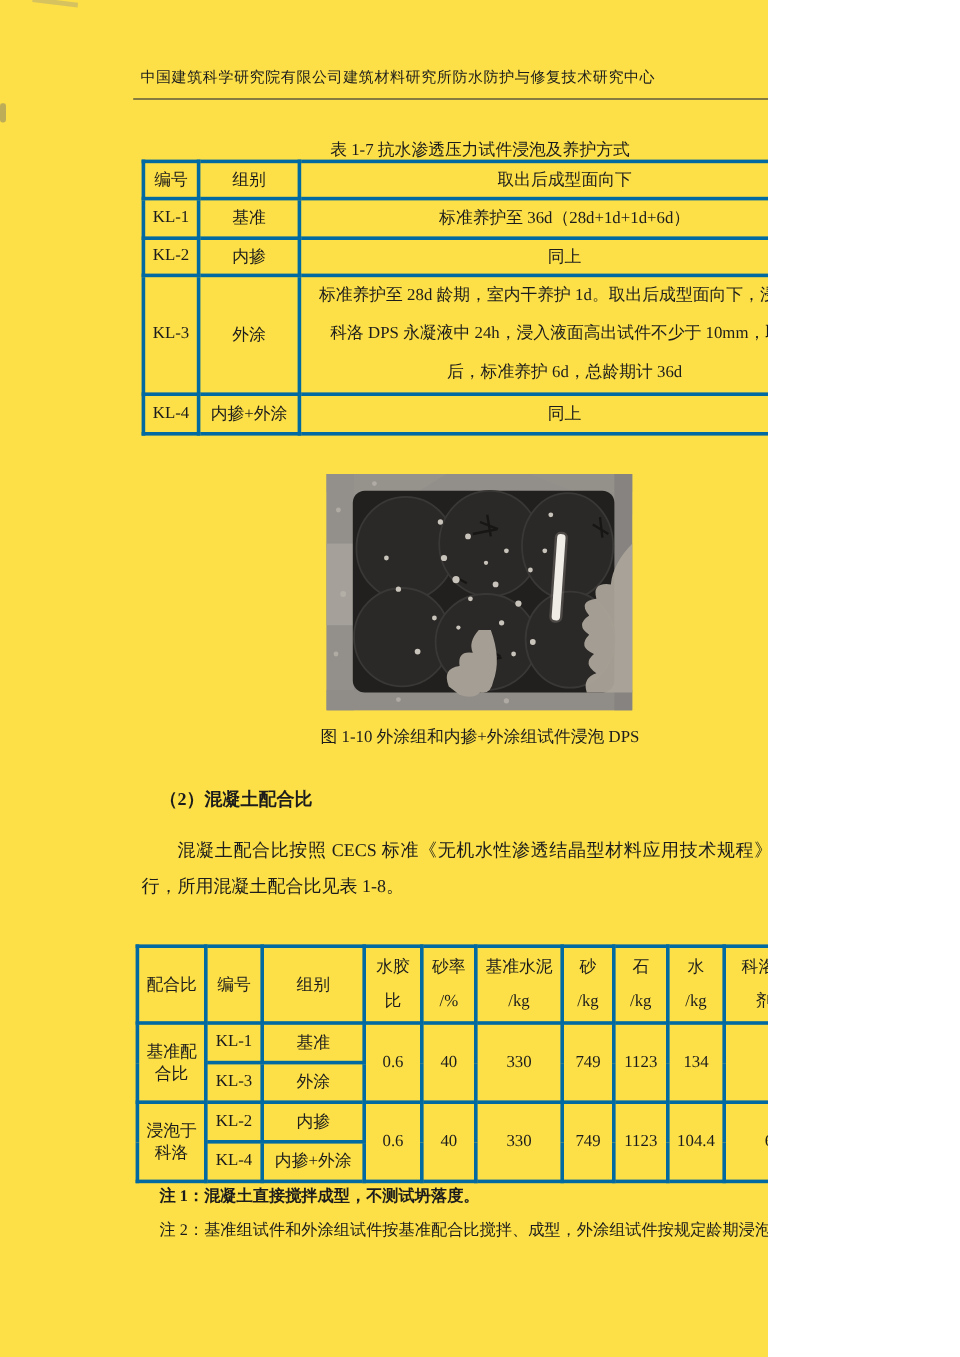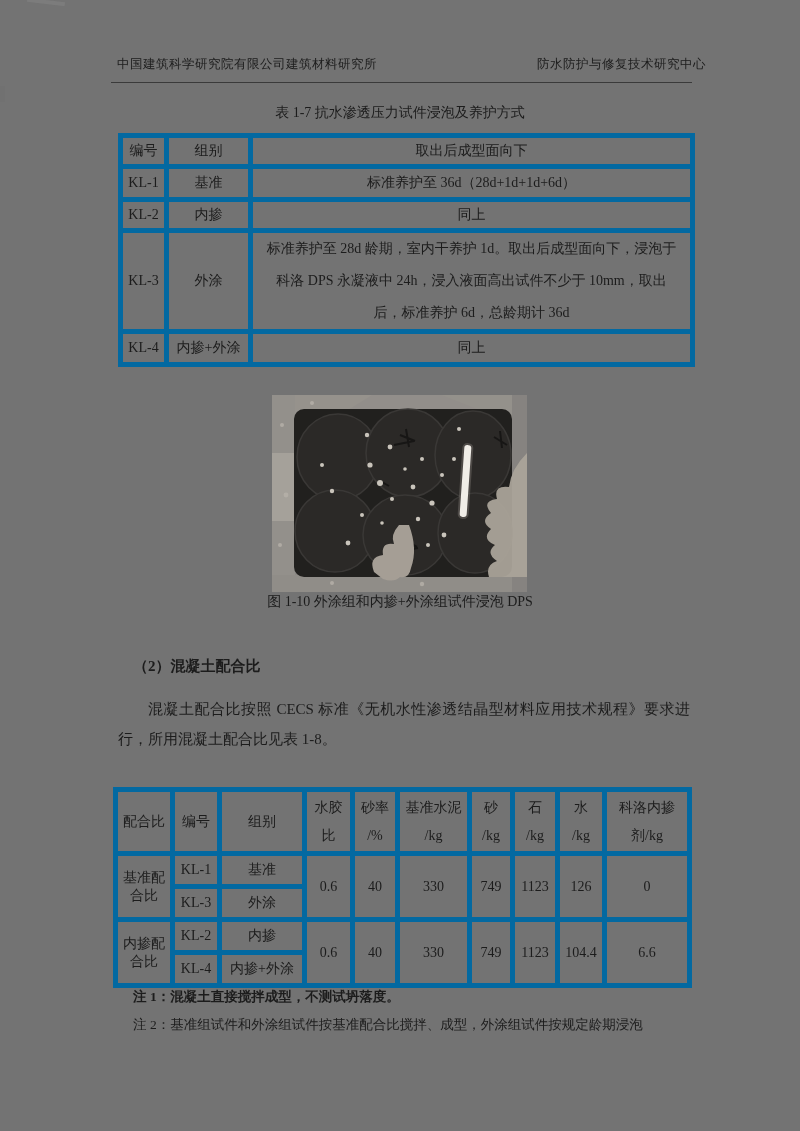--- a/index.html
+++ b/index.html
@@ -1,40 +1,40 @@
 <!DOCTYPE html>
 <html><head>
 <meta charset="utf-8">
 <style>
   html,body{margin:0;padding:0;}
   #page{
     position:relative;
-    width:800px;height:1131px;
-    background:#737373;
+    width:640px;height:1131px;
+    background:#fde047;
     font-family:"Liberation Serif","DejaVu Serif",serif;
     color:#1c1c1c;
     overflow:hidden;
   }
   .abs{position:absolute;}
   
   .hdr{top:56px;font-size:12.5px;letter-spacing:.5px;white-space:nowrap;}
   .hdr-left{left:117px;}
   .hdr-right{right:94px;}
   .hdr-rule{left:111px;top:82px;width:581px;height:1px;background:#3a3a3a;}
   
   .smudge1{left:0;top:86px;width:5px;height:16px;background:#6f6f6f;opacity:.45;border-radius:2px;}
   .smudge2{left:27px;top:0;width:38px;height:4px;background:#8c8c8c;opacity:.35;transform:rotate(7deg);}
   
-  .center-line{left:0;width:800px;text-align:center;}
+  .center-line{left:0;width:800px;text-align:center;margin-top:12px;}
   .t1-title{top:104px;font-size:14px;}
   .t2-title{top:763px;font-size:14px;}
   .fig-caption{top:593px;font-size:14px;}
   
   table{border-collapse:collapse;table-layout:fixed;}
-  td{border:5px solid #0369a1;text-align:center;vertical-align:middle;
+  td{border:3px solid #0369a1;text-align:center;vertical-align:middle;
      font-size:14px;padding:0 4px;overflow:hidden;}
   .t1{left:118px;top:133px;width:572px;}
   .t2{left:113px;top:787px;width:574px;}
   tr.h31{height:31px;} tr.h33{height:33px;} tr.h97{height:97px;} tr.h64{height:64px;}
   .pre{white-space:pre-line;line-height:1.95;margin-left:10px;}
   .longcell{line-height:32px;padding:0 12px;}
   
   .sec-heading{left:133px;top:657px;font-size:15px;font-weight:bold;}
   .para{left:118px;top:694px;width:572px;font-size:15px;line-height:30px;
         text-align:justify;text-indent:30px;}
@@ -198,29 +198,29 @@
     </tr>
     <tr class="h33">
       <td rowspan="2">基准配合比</td>
       <td>KL-1</td>
       <td>基准</td>
       <td rowspan="2">0.6</td>
       <td rowspan="2">40</td>
       <td rowspan="2">330</td>
       <td rowspan="2">749</td>
       <td rowspan="2">1123</td>
-      <td rowspan="2">126</td>
+      <td rowspan="2">134</td>
       <td rowspan="2">0</td>
     </tr>
     <tr class="h33">
       <td>KL-3</td>
       <td>外涂</td>
     </tr>
     <tr class="h33">
-      <td rowspan="2">内掺配合比</td>
+      <td rowspan="2">浸泡于科洛</td>
       <td>KL-2</td>
       <td>内掺</td>
       <td rowspan="2">0.6</td>
       <td rowspan="2">40</td>
       <td rowspan="2">330</td>
       <td rowspan="2">749</td>
       <td rowspan="2">1123</td>
       <td rowspan="2">104.4</td>
       <td rowspan="2">6.6</td>
     </tr>

